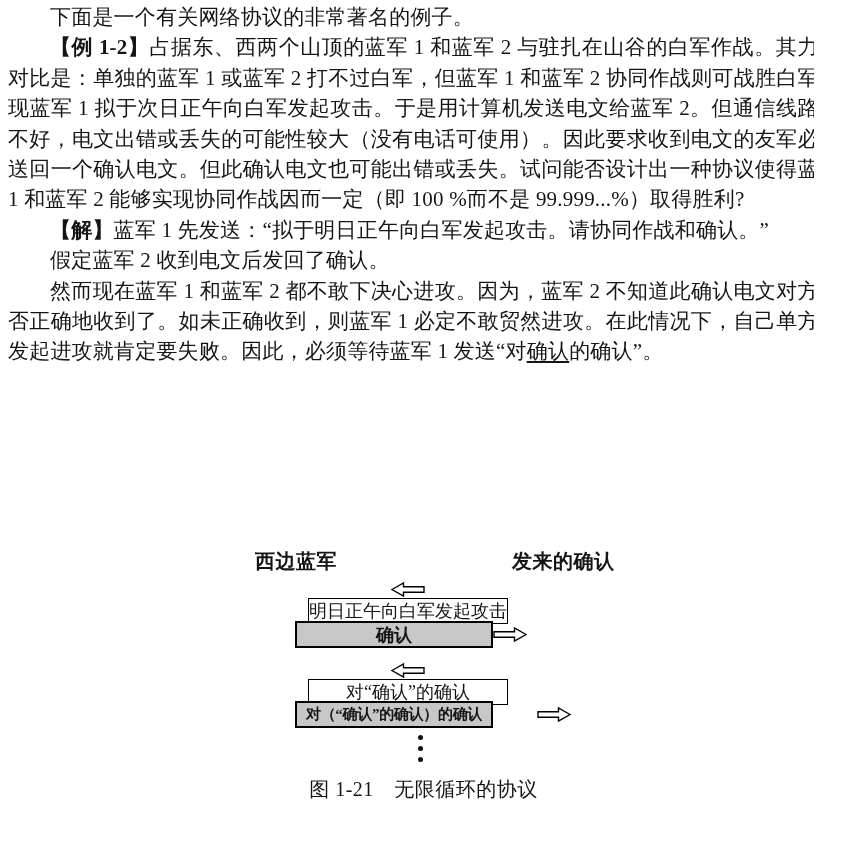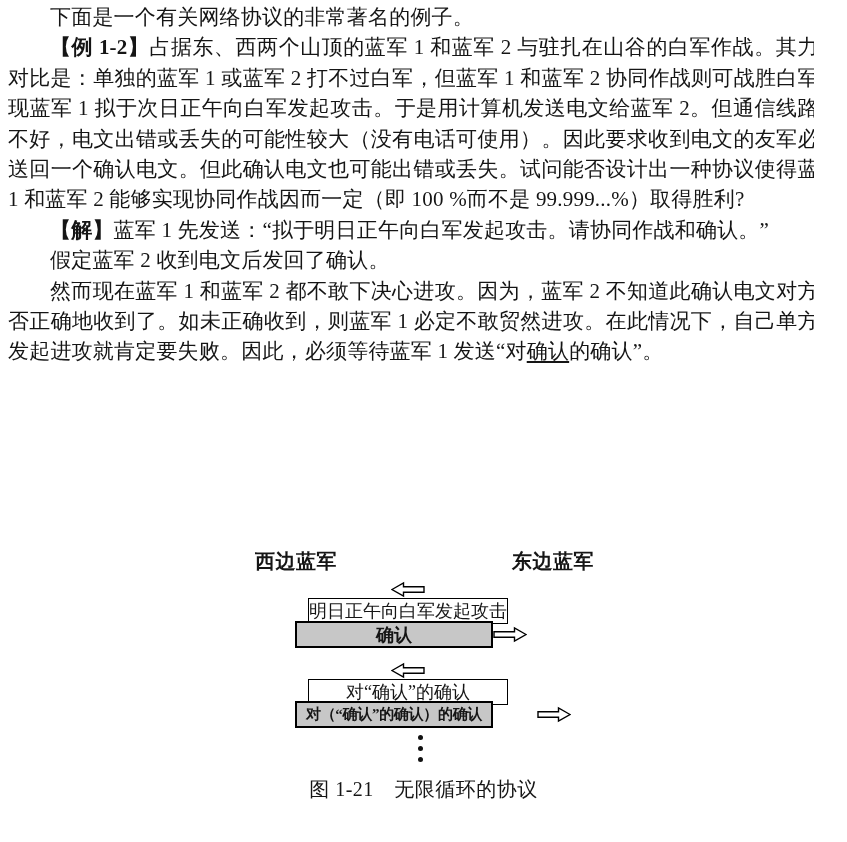--- a/index.html
+++ b/index.html
@@ -116,21 +116,21 @@
   <div class="textcol" id="paragraphs">
       <p class="para"><span>下面是一个有关网络协议的非常著名的例子。</span></p>
       <p class="para"><span class="b">【例 1-2】</span><span>占据东、西两个山顶的蓝军 1 和蓝军 2 与驻扎在山谷的白军作战。其力量对比是：单独的蓝军 1 或蓝军 2 打不过白军，但蓝军 1 和蓝军 2 协同作战则可战胜白军。现蓝军 1 拟于次日正午向白军发起攻击。于是用计算机发送电文给蓝军 2。但通信线路很不好，电文出错或丢失的可能性较大（没有电话可使用）。因此要求收到电文的友军必须送回一个确认电文。但此确认电文也可能出错或丢失。试问能否设计出一种协议使得蓝军 1 和蓝军 2 能够实现协同作战因而一定（即 100 %而不是 99.999...%）取得胜利?</span></p>
       <p class="para"><span class="b">【解】</span><span>蓝军 1 先发送：“拟于明日正午向白军发起攻击。请协同作战和确认。”</span></p>
       <p class="para"><span>假定蓝军 2 收到电文后发回了确认。</span></p>
       <p class="para"><span>然而现在蓝军 1 和蓝军 2 都不敢下决心进攻。因为，蓝军 2 不知道此确认电文对方是否正确地收到了。如未正确收到，则蓝军 1 必定不敢贸然进攻。在此情况下，自己单方面发起进攻就肯定要失败。因此，必须等待蓝军 1 发送“对</span><span class="u">确认</span><span>的确认”。</span></p>
     </div>
 
   <div class="figure">
     <div class="army-label west">西边蓝军</div>
-    <div class="army-label east">东边蓝军</div>
+    <div class="army-label east">发来的确认</div>
     <div id="messages">
         <div class="msg-row dir-left" style="top: 33px; flex-direction: column;">
           <svg viewBox="0 0 34 17" class="arrow">
             <path d="M1 8.5 L12.5 2 L12.5 5.8 L33 5.8 L33 11.2 L12.5 11.2 L12.5 15 Z" fill="#ffffff" stroke="#000000" stroke-width="1.4"></path>
           </svg>
           <div class="msg-box">明日正午向白军发起攻击</div>
         </div>
         <div class="msg-row dir-right" style="top: 73px;">
           <div class="msg-box shaded">确认</div>
           <svg viewBox="0 0 34 17" class="arrow">

